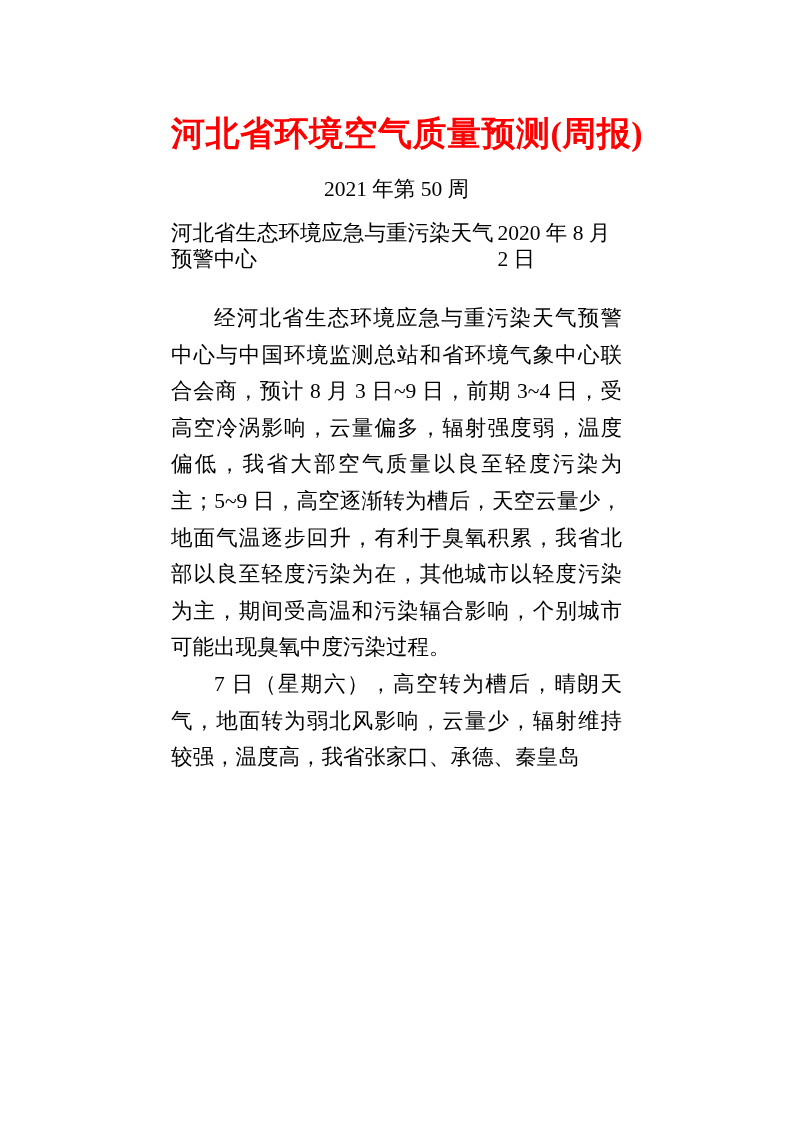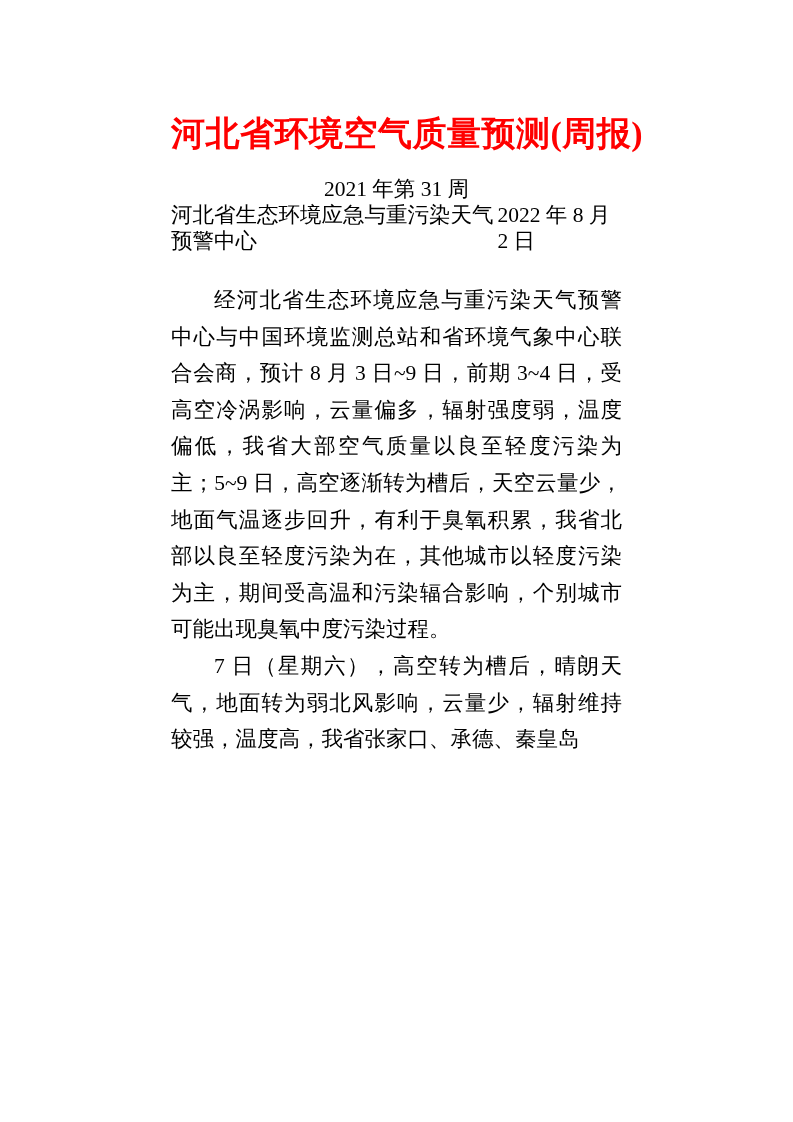--- a/index.html
+++ b/index.html
@@ -28,20 +28,21 @@
     letter-spacing: 0.5px;
     white-space: nowrap;
   }
   .week-line {
     margin-top: 22px;
     font-size: 21.5px;
     line-height: 26px;
     text-align: center;
   }
   .byline {
+    margin-top: 18px;
     font-size: 21.5px;
     line-height: 26px;
     display: flex;
     justify-content: space-between;
     align-items: baseline;
   }
   .body-text {
     margin-top: 28px;
   }
   .body-text p {
@@ -54,25 +55,25 @@
     word-break: break-all;
   }
 </style>
 </head>
 <body>
 
 <div class="page">
 
   <h1 class="doc-title" style="color: rgb(255, 0, 0);">河北省环境空气质量预测(周报)</h1>
 
-  <div class="week-line">2021 年第 31 周</div>
+  <div class="week-line">2021 年第 50 周</div>
 
   <div class="byline">
     <span>河北省生态环境应急与重污染天气预警中心</span>
-    <span>2022 年 8 月 2 日</span>
+    <span>2020 年 8 月 2 日</span>
   </div>
 
   <div class="body-text">
     <p>经河北省生态环境应急与重污染天气预警中心与中国环境监测总站和省环境气象中心联合会商，预计 8 月 3 日~9 日，前期 3~4 日，受高空冷涡影响，云量偏多，辐射强度弱，温度偏低，我省大部空气质量以良至轻度污染为主；5~9 日，高空逐渐转为槽后，天空云量少，地面气温逐步回升，有利于臭氧积累，我省北部以良至轻度污染为在，其他城市以轻度污染为主，期间受高温和污染辐合影响，个别城市可能出现臭氧中度污染过程。</p>
     <p>7 日（星期六），高空转为槽后，晴朗天气，地面转为弱北风影响，云量少，辐射维持较强，温度高，我省张家口、承德、秦皇岛</p>
   </div>
 
 </div>
 
 </body></html>

